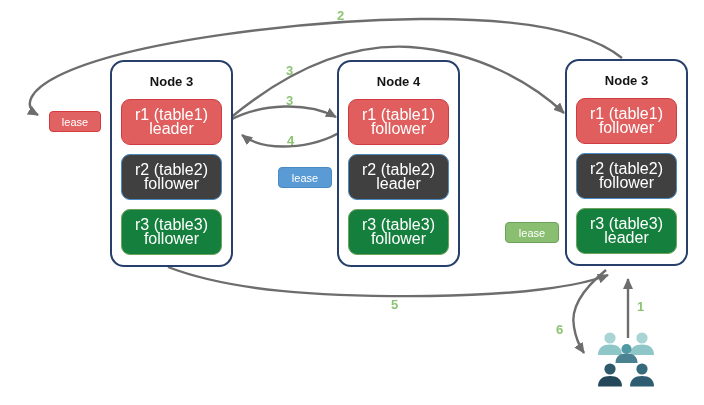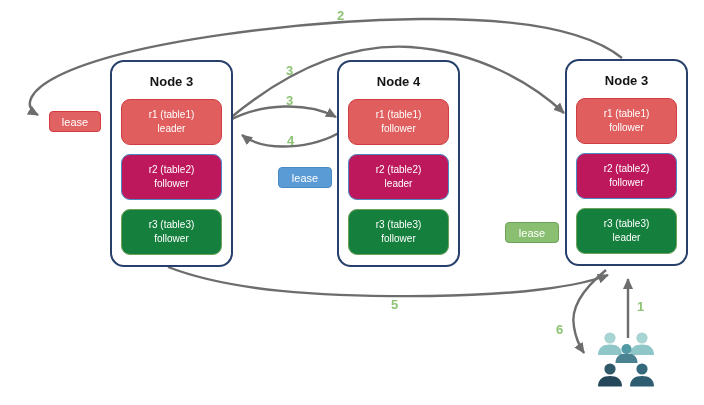--- a/index.html
+++ b/index.html
@@ -14,24 +14,24 @@
     background:#ffffff; border:2px solid #27406b; border-radius:14px;
   }
   .node-title {
     margin:11px 0 9px 0; text-align:center; font-weight:bold;
     font-size:13px; line-height:17px; color:#141414;
   }
   .replica {
     width:101px; height:46px; margin:0 auto 9px auto; box-sizing:border-box;
     border-radius:9px; border:1.5px solid transparent;
     display:flex; flex-direction:column; align-items:center; justify-content:center;
-    color:#ffffff; font-size:10px; line-height:14px; 
+    color:#ffffff; font-size:16px; line-height:14px; 
   }
   .replica.red   { background:#e05e5e; border-color:#cf3d42; }
-  .replica.blue  { background:#be185d; border-color:#4a8ac2; }
+  .replica.blue  { background:#404040; border-color:#4a8ac2; }
   .replica.green { background:#15803d; border-color:#6da25b; }
 
   .lease {
     position:absolute; height:21px; box-sizing:border-box; border-radius:4px;
     border:1.5px solid transparent; color:#ffffff; font-size:11px;
     display:flex; align-items:center; justify-content:center;
   }
   .lease.red   { background:#e06263; border-color:#d63a3f; left:49px;  top:111px; width:52px; }
   .lease.blue  { background:#5b9bd5; border-color:#4a8ac2; left:278px; top:167px; width:54px; }
   .lease.green { background:#8abf72; border-color:#6da25b; left:505px; top:222px; width:54px; }

